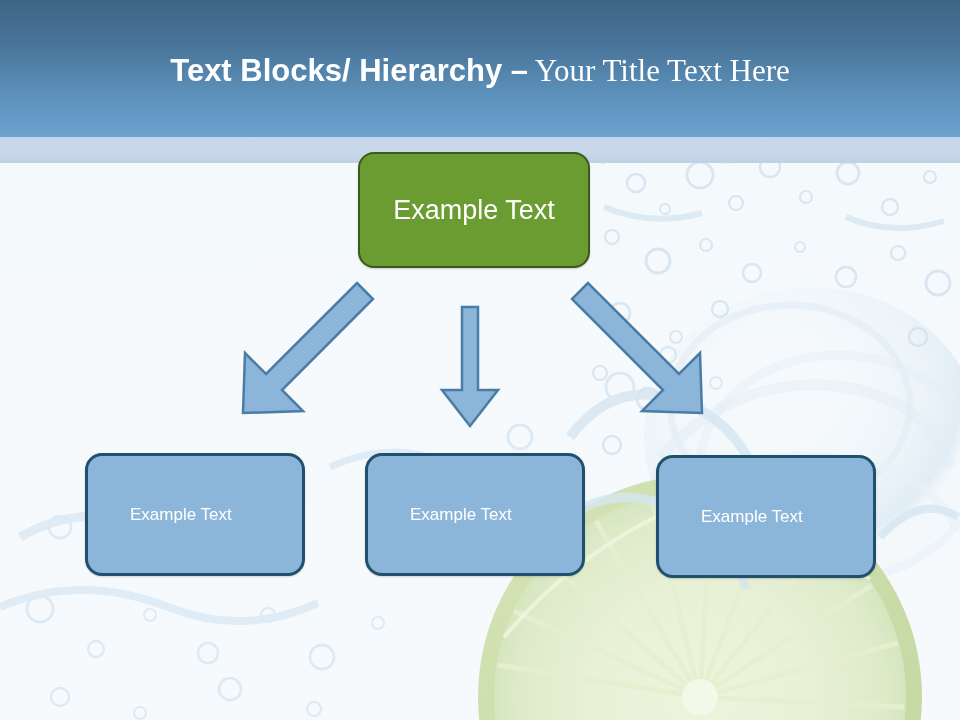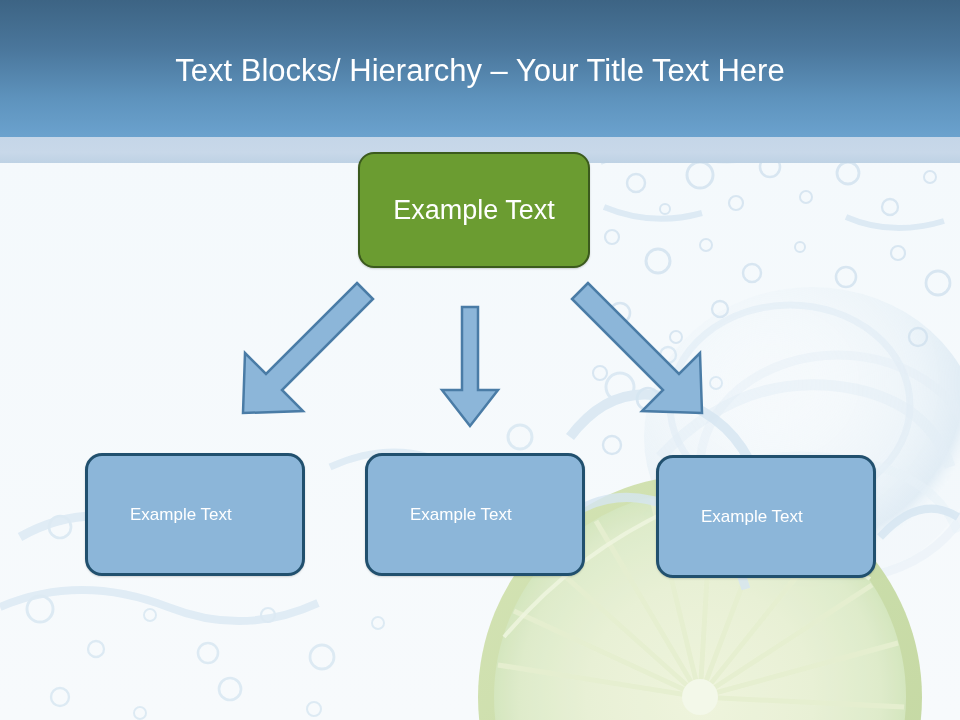--- a/index.html
+++ b/index.html
@@ -42,22 +42,22 @@
     position: absolute;
     left: 0; top: 52px;
     width: 960px;
     text-align: center;
     color: #ffffff;
     font-size: 31px;
     line-height: 38px;
     white-space: nowrap;
     letter-spacing: 0px;
   }
-  #slide-title .t-strong { font-weight: 400; }
-  #slide-title .t-light  { font-weight: 400; }
+  #slide-title .t-strong { font-weight: 700; }
+  #slide-title .t-light  { font-weight: 400; font-family: Liberation Serif, serif; }
 
   
   .node {
     position: absolute;
     box-sizing: border-box;
     display: flex;
     align-items: center;
     color: #ffffff;
     text-align: right;
   }

